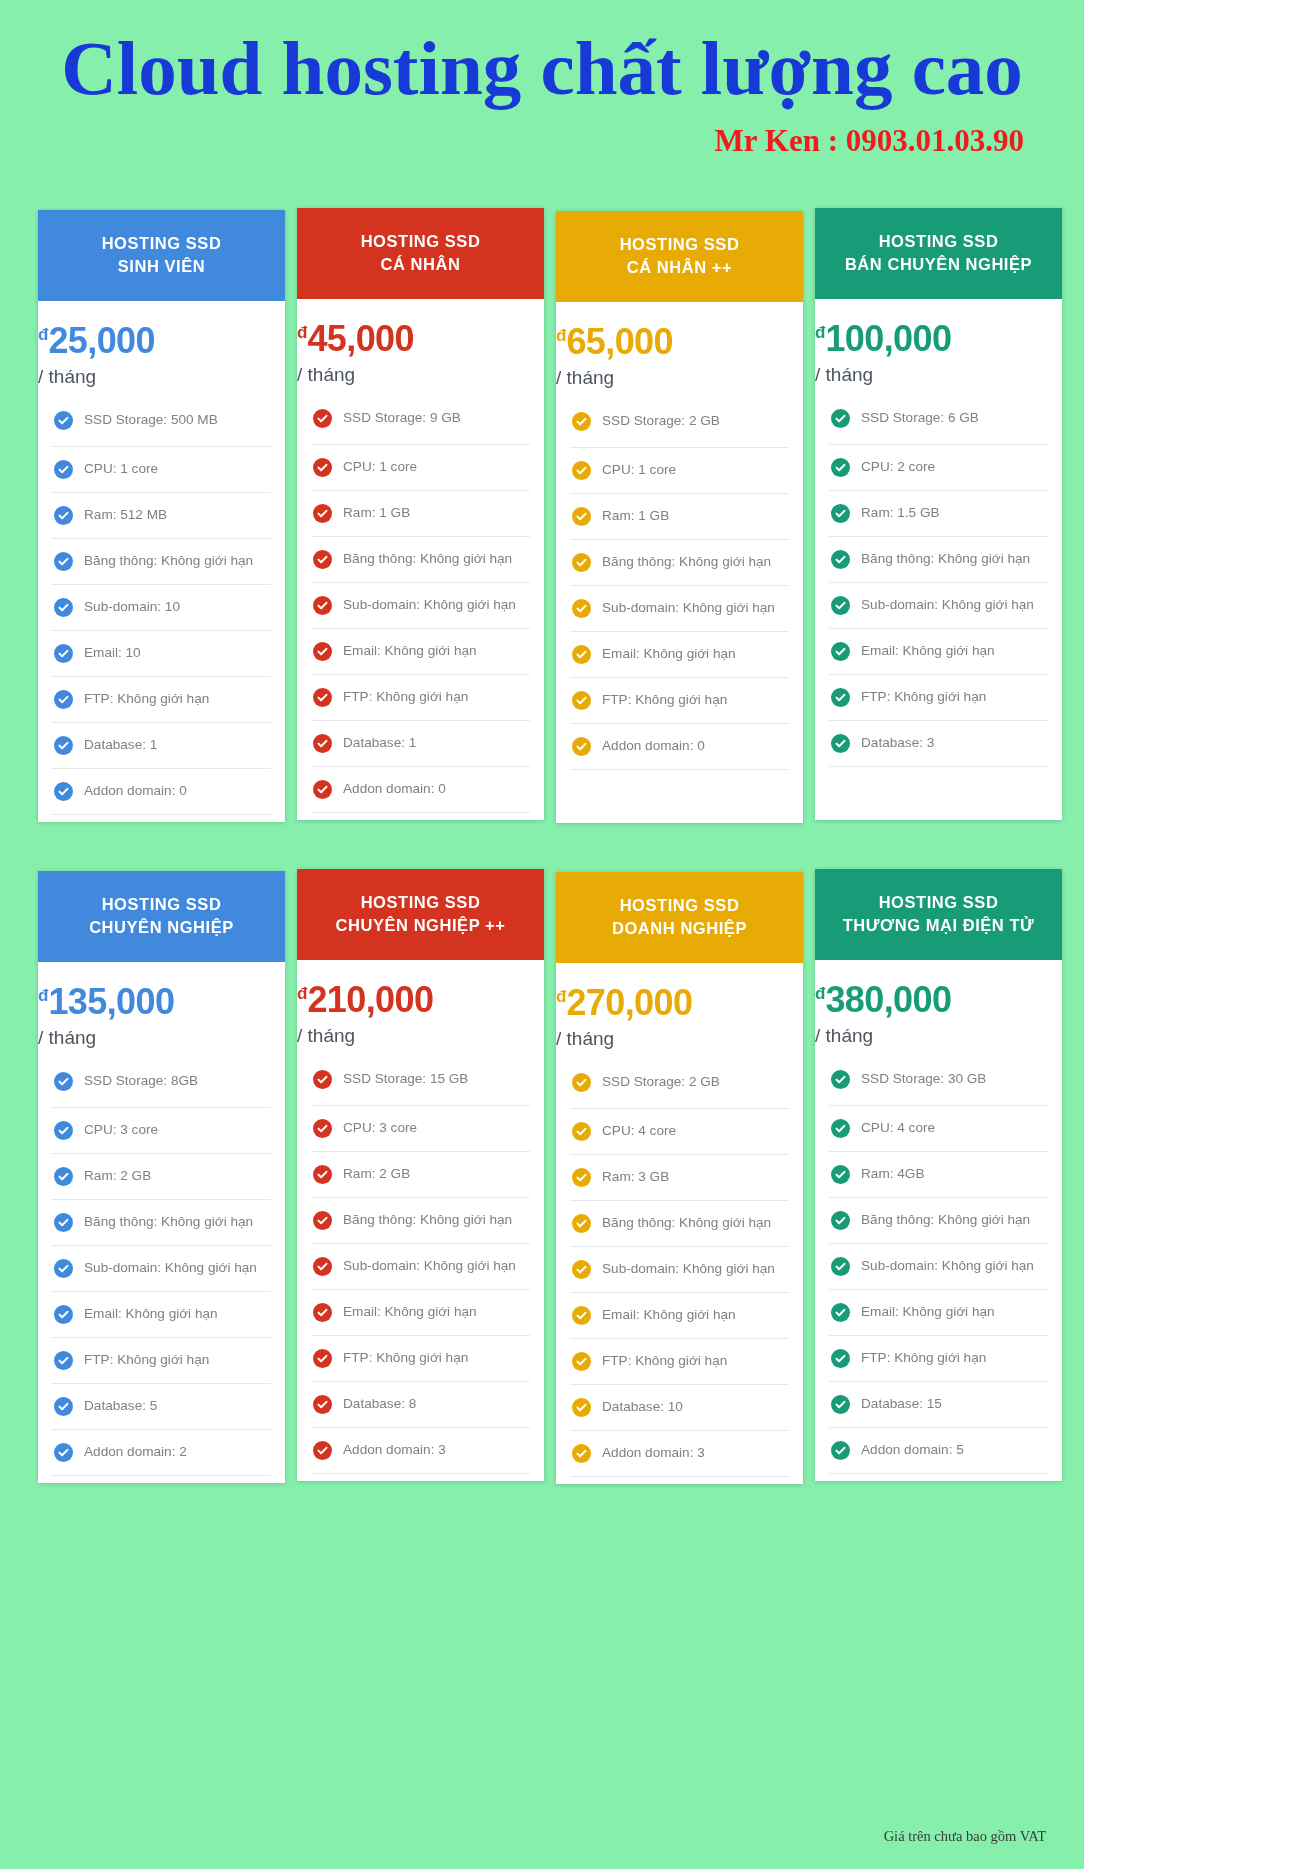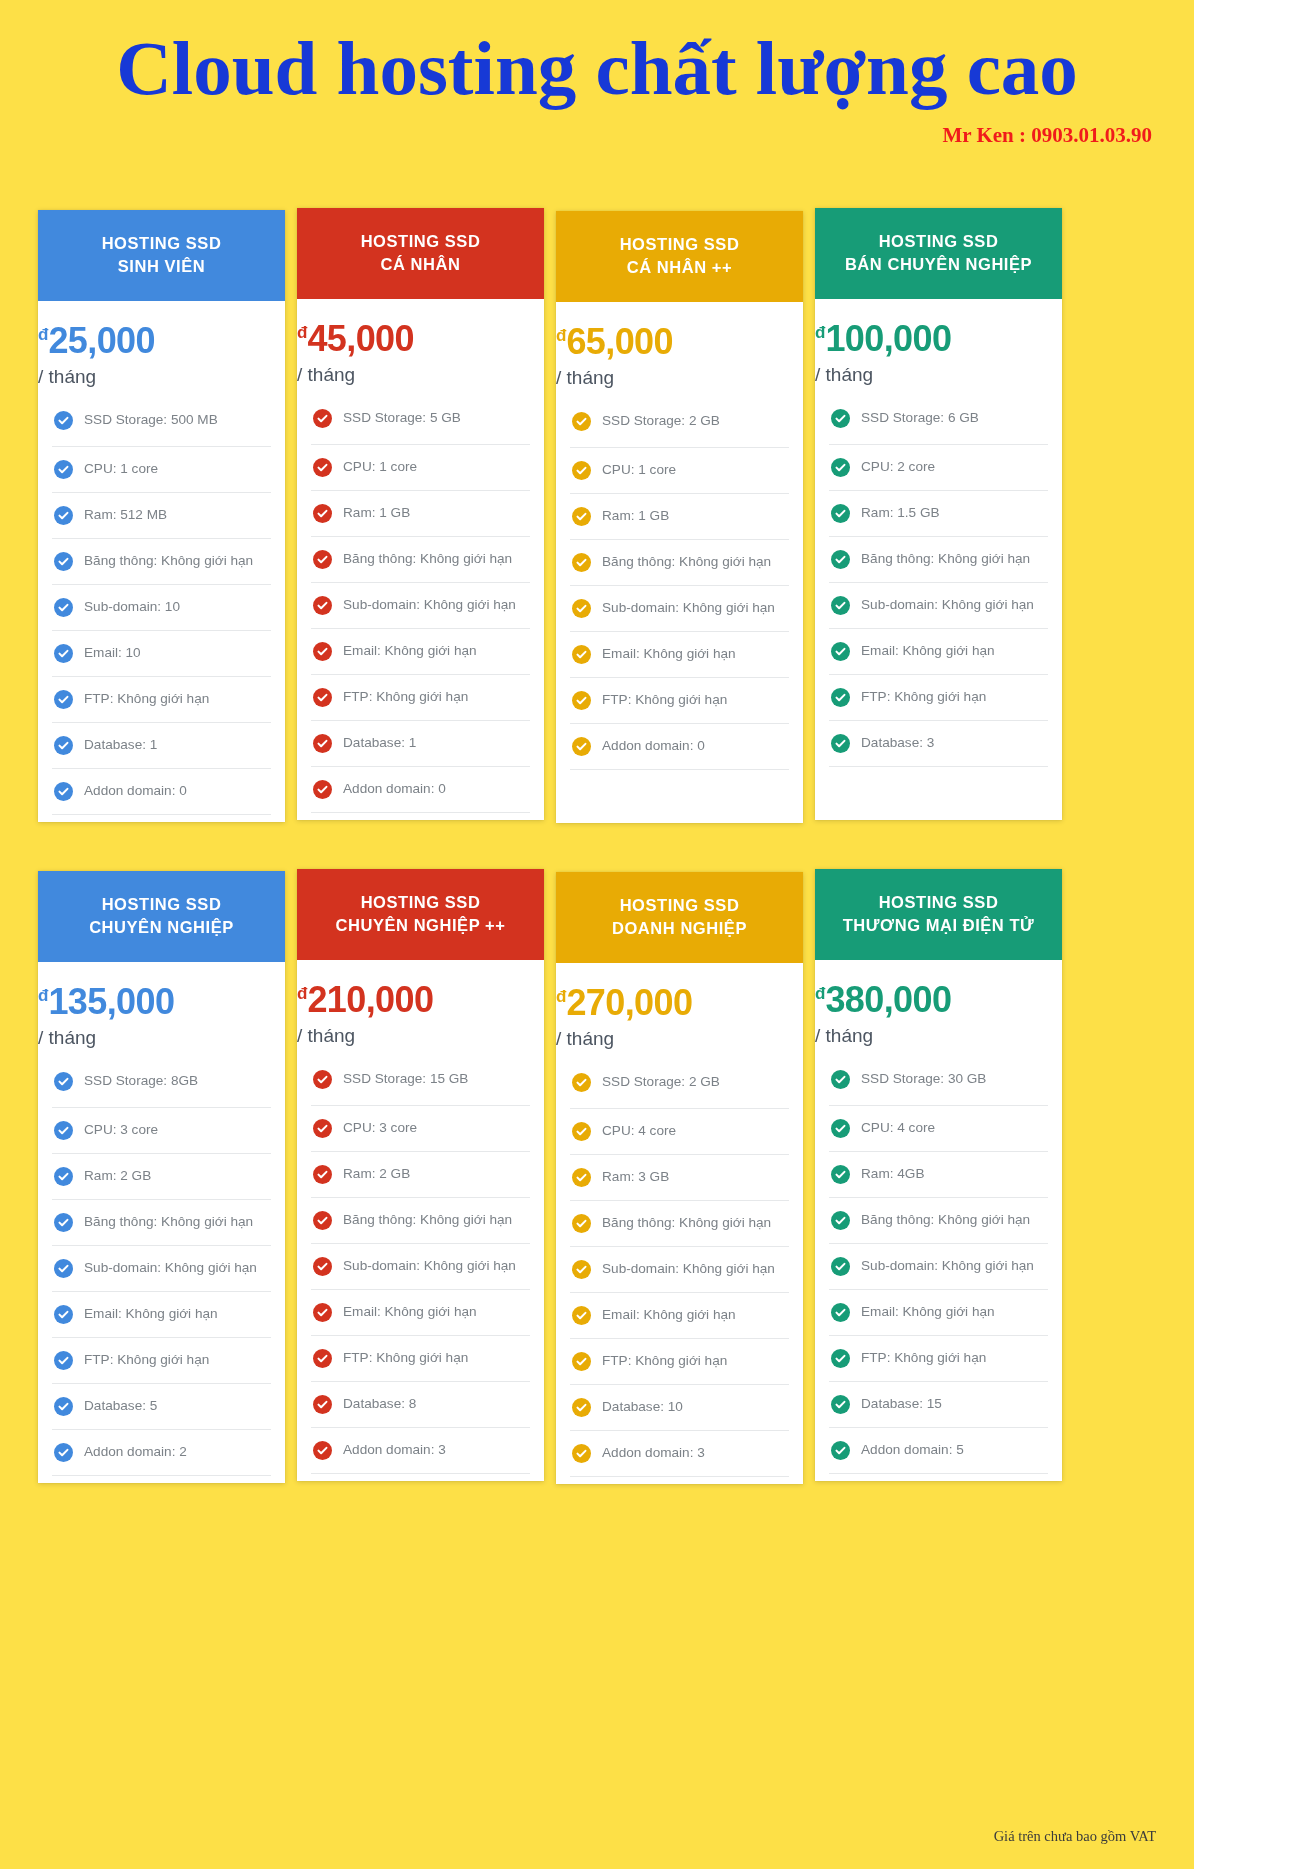--- a/index.html
+++ b/index.html
@@ -3,40 +3,40 @@
 <meta charset="utf-8">
 <style>
   * { box-sizing: border-box; margin: 0; padding: 0; }
   html, body {
     width: 1291px;
     height: 1869px;
     background: #ffffff;
     font-family: "Liberation Sans", sans-serif;
     overflow: hidden;
   }
-  .page { position: relative; width: 1194px; height: 1869px; background:#fde047; }
+  .page { position: relative; width: 1084px; height: 1869px; background:#86efac; }
 
   
   .hero { padding-top: 28px; text-align: center; }
   .hero-title {
     font-family: "Liberation Serif", serif;
     font-size: 77px;
     font-weight: 700;
     color: #1739d6;
     letter-spacing: 0px;
     line-height: 1.05;
     white-space: nowrap;
   }
   .hero-contact {
     font-family: "Liberation Serif", serif;
-    font-size: 21px;
+    font-size: 31px;
     font-weight: 700;
     color: #f01b1b;
     text-align: right;
-    padding-right: 42px;
+    padding-right: 60px;
     margin-top: 14px;
   }
 
   
   .grid {
     position: absolute;
     left: 38px;
     width: 1024px;
     display: flex;
     gap: 12px;
@@ -237,21 +237,21 @@
           <div class="price" style="color:#d3331f"><span class="cur">đ</span><span>45,000</span></div>
           <div class="period">/ tháng</div>
         </div>
         <div class="features">
           <div class="feat">
             <span class="tick" style="background:#d3331f">
               <svg width="11" height="11" viewBox="0 0 12 12" aria-hidden="true">
                 <path d="M1.6 6.1 L4.5 9 L10.3 3.1" fill="none" stroke="#ffffff" stroke-width="2.2" stroke-linecap="round" stroke-linejoin="round"></path>
               </svg>
             </span>
-            <span class="feat-label">SSD Storage: 5 GB</span>
+            <span class="feat-label">SSD Storage: 9 GB</span>
           </div>
           <div class="feat">
             <span class="tick" style="background:#d3331f">
               <svg width="11" height="11" viewBox="0 0 12 12" aria-hidden="true">
                 <path d="M1.6 6.1 L4.5 9 L10.3 3.1" fill="none" stroke="#ffffff" stroke-width="2.2" stroke-linecap="round" stroke-linejoin="round"></path>
               </svg>
             </span>
             <span class="feat-label">CPU: 1 core</span>
           </div>
           <div class="feat">

